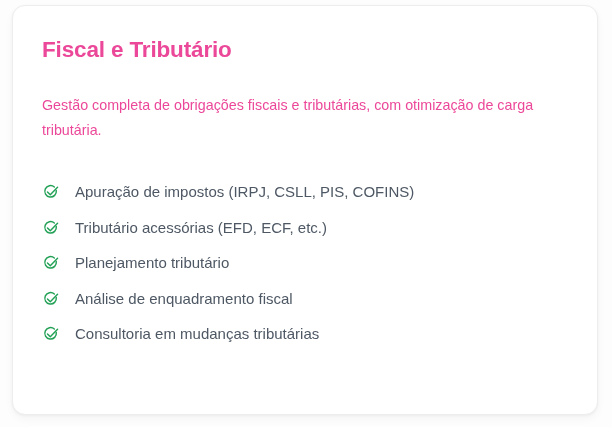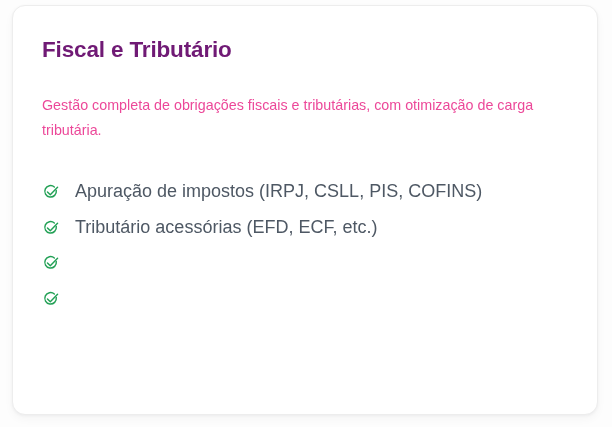--- a/index.html
+++ b/index.html
@@ -36,21 +36,21 @@
     padding: 30px 28px 26px 28px;
   }
 
   .card-title {
     margin: 0;
     padding: 0 0 0 1px;
     font-size: 22.5px;
     font-weight: bold;
     line-height: 28px;
     letter-spacing: -0.15px;
-    color: #701a75;
+    color: #ec4899;
   }
 
   .card-desc {
     margin: 0;
     padding: 29px 2px 0 1px;
     font-size: 14.3px;
     line-height: 25px;
     color: #ec4899;
     max-width: 520px;
   }
@@ -73,21 +73,21 @@
   .check-icon {
     flex: 0 0 auto;
     width: 16px;
     height: 16px;
     margin-top: 1px;
     margin-right: 16px;
     display: block;
   }
 
   .feature-text {
-    font-size: 18px;
+    font-size: 15px;
     line-height: 17px;
     color: #4e5864;
   }
 </style>
 </head>
 <body>
 
 <div class="page">
 
   <div class="service-card">
@@ -112,27 +112,36 @@
           <path d="M16.6 8.1a7.2 7.2 0 1 1-2.4-4.4" fill="none" stroke="#22a055" stroke-width="1.8" stroke-linecap="round"></path>
         </svg>
         <span class="feature-text">Tributário acessórias (EFD, ECF, etc.)</span>
       </li>
 
       <li class="feature-item">
         <svg class="check-icon" viewBox="0 0 20 20">
           <path d="M18.2 4.2 9.1 13.4 5.6 9.9" fill="none" stroke="#22a055" stroke-width="1.8" stroke-linecap="round" stroke-linejoin="round"></path>
           <path d="M16.6 8.1a7.2 7.2 0 1 1-2.4-4.4" fill="none" stroke="#22a055" stroke-width="1.8" stroke-linecap="round"></path>
         </svg>
+        <span class="feature-text">Planejamento tributário</span>
       </li>
 
       <li class="feature-item">
         <svg class="check-icon" viewBox="0 0 20 20">
           <path d="M18.2 4.2 9.1 13.4 5.6 9.9" fill="none" stroke="#22a055" stroke-width="1.8" stroke-linecap="round" stroke-linejoin="round"></path>
           <path d="M16.6 8.1a7.2 7.2 0 1 1-2.4-4.4" fill="none" stroke="#22a055" stroke-width="1.8" stroke-linecap="round"></path>
         </svg>
+        <span class="feature-text">Análise de enquadramento fiscal</span>
       </li>
 
+      <li class="feature-item">
+        <svg class="check-icon" viewBox="0 0 20 20">
+          <path d="M18.2 4.2 9.1 13.4 5.6 9.9" fill="none" stroke="#22a055" stroke-width="1.8" stroke-linecap="round" stroke-linejoin="round"></path>
+          <path d="M16.6 8.1a7.2 7.2 0 1 1-2.4-4.4" fill="none" stroke="#22a055" stroke-width="1.8" stroke-linecap="round"></path>
+        </svg>
+        <span class="feature-text">Consultoria em mudanças tributárias</span>
+      </li>
 
     </ul>
 
   </div>
 
 </div>
 
 </body></html>

